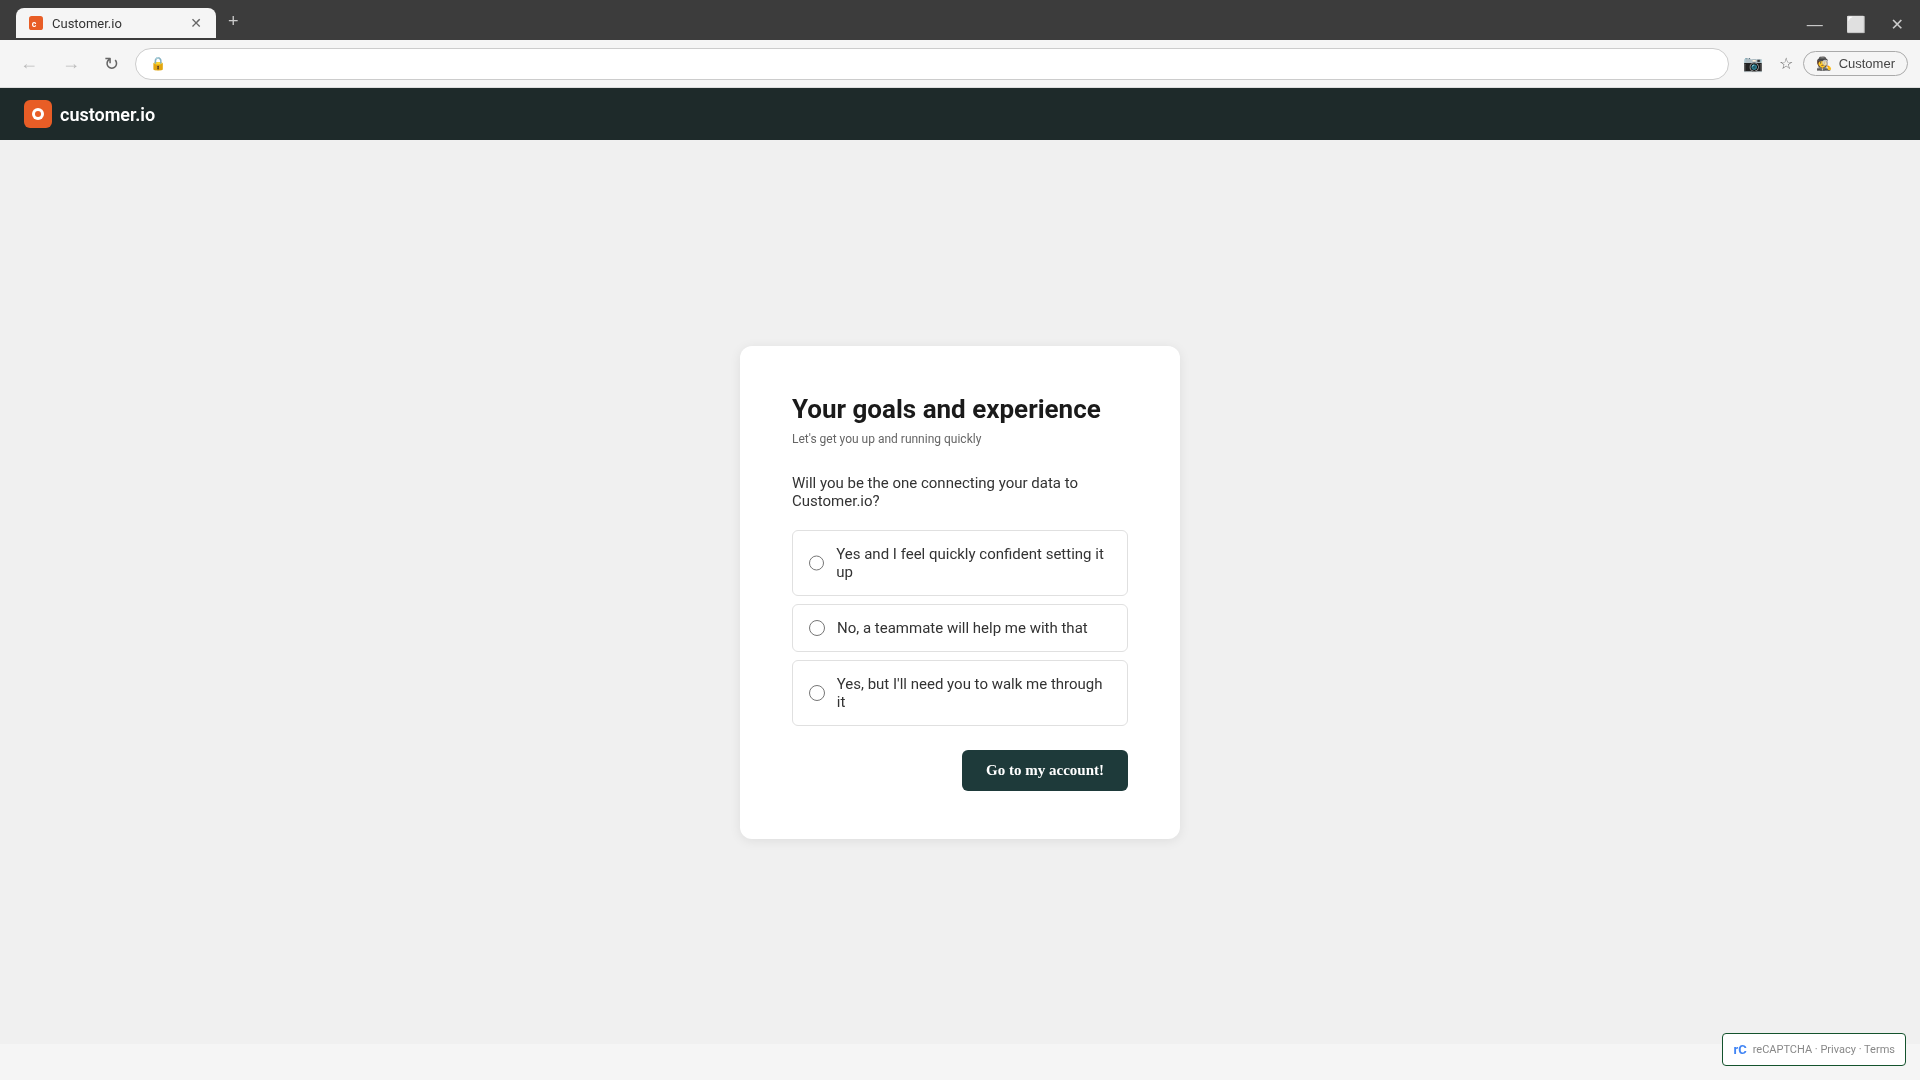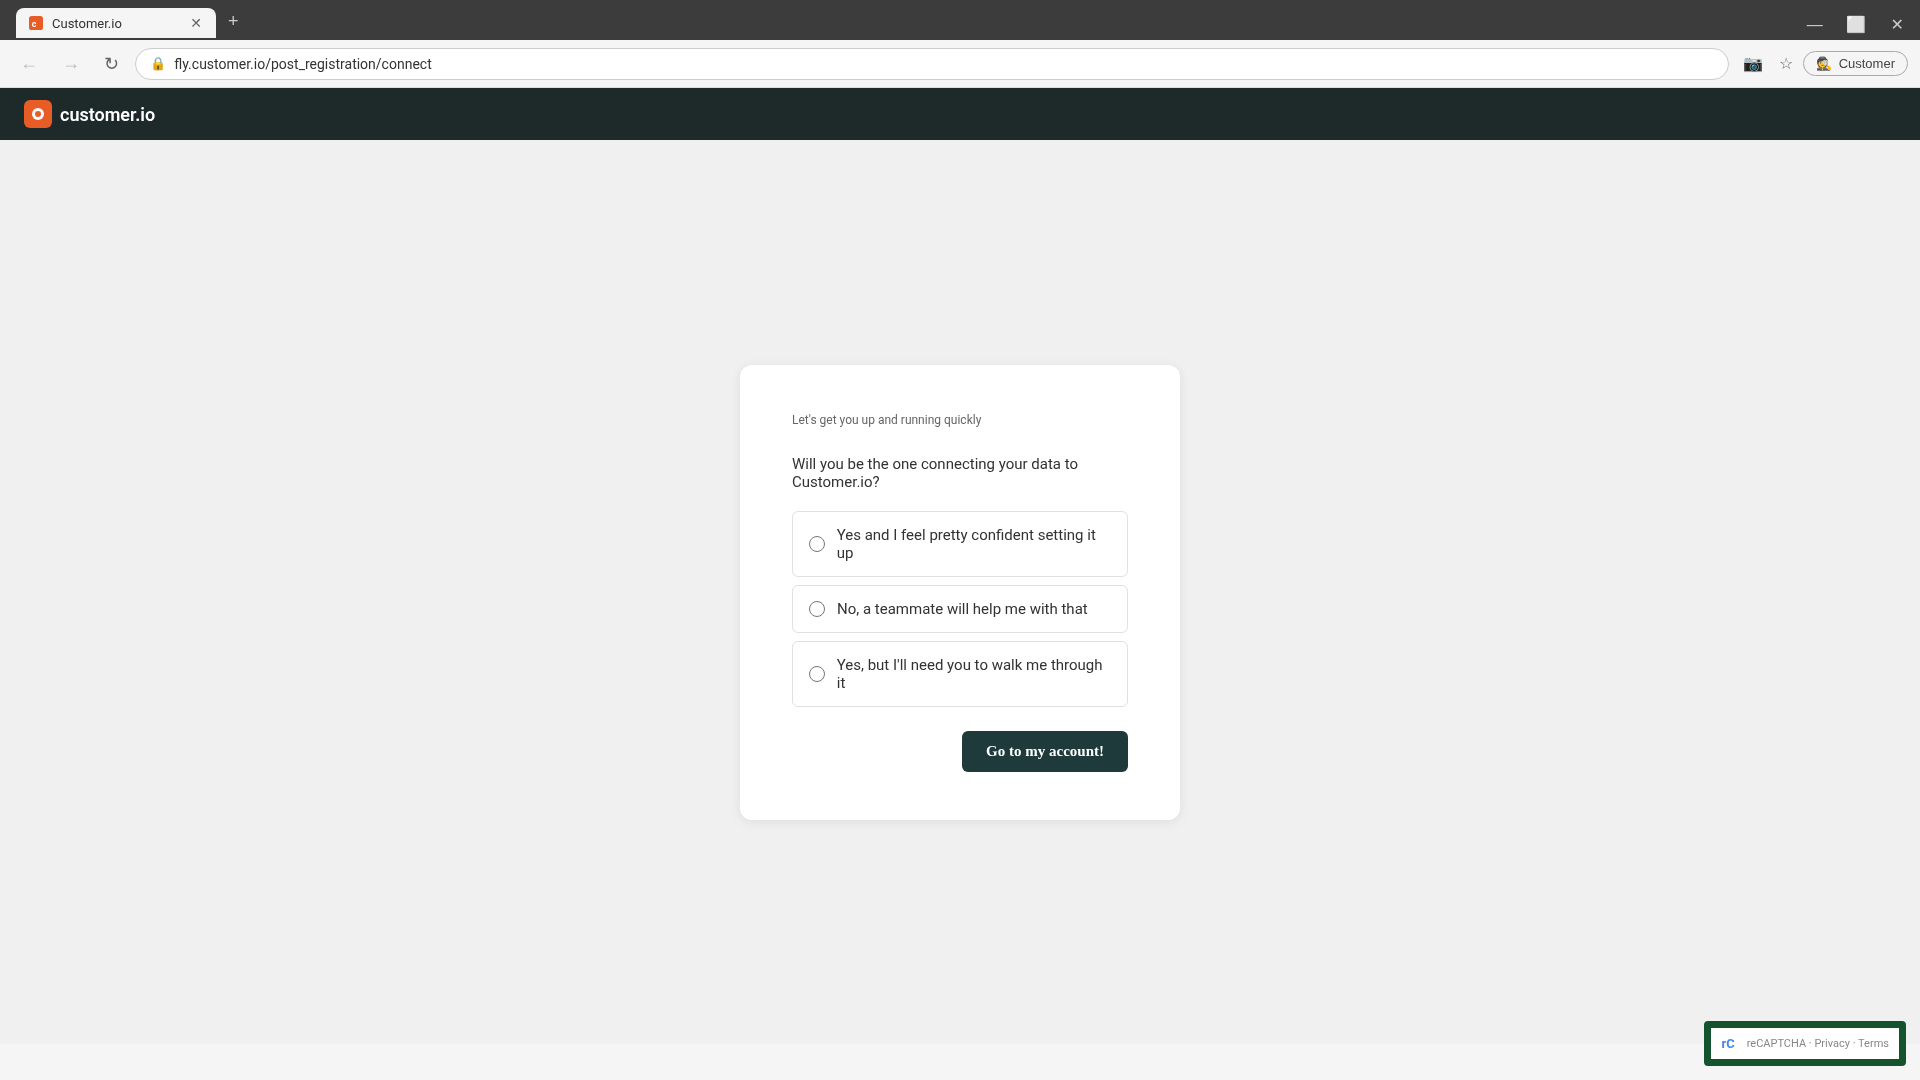--- a/index.html
+++ b/index.html
@@ -282,28 +282,28 @@
       float: right;
       font-family: Liberation Serif, serif;
     }
 
     
     .recaptcha-badge {
       position: fixed;
       bottom: 14px;
       right: 14px;
       background: white;
-      border: 7px solid #14532d;
+      border: 1px solid #14532d;
       border-radius: 4px;
       padding: 8px 10px;
       font-size: 11px;
       color: #888;
       display: flex;
       align-items: center;
-      gap: 12px;
+      gap: 6px;
     }
   </style>
 </head>
 <body>
 
 <div class="browser-titlebar">
   <div class="browser-tab-bar" style="width:100%;display:flex;align-items:flex-end;background:transparent;">
     <div class="browser-tab">
       <span class="tab-favicon">
         <svg viewBox="0 0 16 16" fill="none">
@@ -322,21 +322,20 @@
     </div>
   </div>
 </div>
 
 <div class="browser-toolbar">
   <button class="nav-btn disabled">←</button>
   <button class="nav-btn disabled">→</button>
   <button class="nav-btn">↻</button>
   <div class="address-bar">
     <span class="address-bar-lock">🔒</span>
-    <span class="address-bar-url">fly.customer.io/post_registration/connect</span>
   </div>
   <div class="toolbar-actions">
     <button class="toolbar-icon-btn">📷</button>
     <button class="toolbar-icon-btn">☆</button>
     <button class="incognito-btn">
       <span>🕵</span>
       <span>Customer</span>
     </button>
   </div>
 </div>
@@ -347,26 +346,27 @@
       <rect width="28" height="28" rx="6" fill="#e85d26"></rect>
       <circle cx="14" cy="14" r="6" fill="white"></circle>
       <circle cx="14" cy="14" r="3" fill="#e85d26"></circle>
     </svg>
     <span class="logo-text">customer.io</span>
   </div>
 </div>
 
 <div class="main-content">
   <div class="card">
+    <h1 class="card-title">Your goals and experience</h1>
     <p class="card-subtitle">Let's get you up and running quickly</p>
     <p class="question-text">Will you be the one connecting your data to Customer.io?</p>
 
     <label class="radio-option">
       <input type="radio" name="data-connection" value="confident" style="">
-      <span class="radio-label">Yes and I feel pretty confident setting it up</span>
+      <span class="radio-label">Yes and I feel quickly confident setting it up</span>
     </label>
 
     <label class="radio-option">
       <input type="radio" name="data-connection" value="teammate" style="">
       <span class="radio-label">No, a teammate will help me with that</span>
     </label>
 
     <label class="radio-option">
       <input type="radio" name="data-connection" value="walkthrough" style="">
       <span class="radio-label">Yes, but I'll need you to walk me through it</span>

